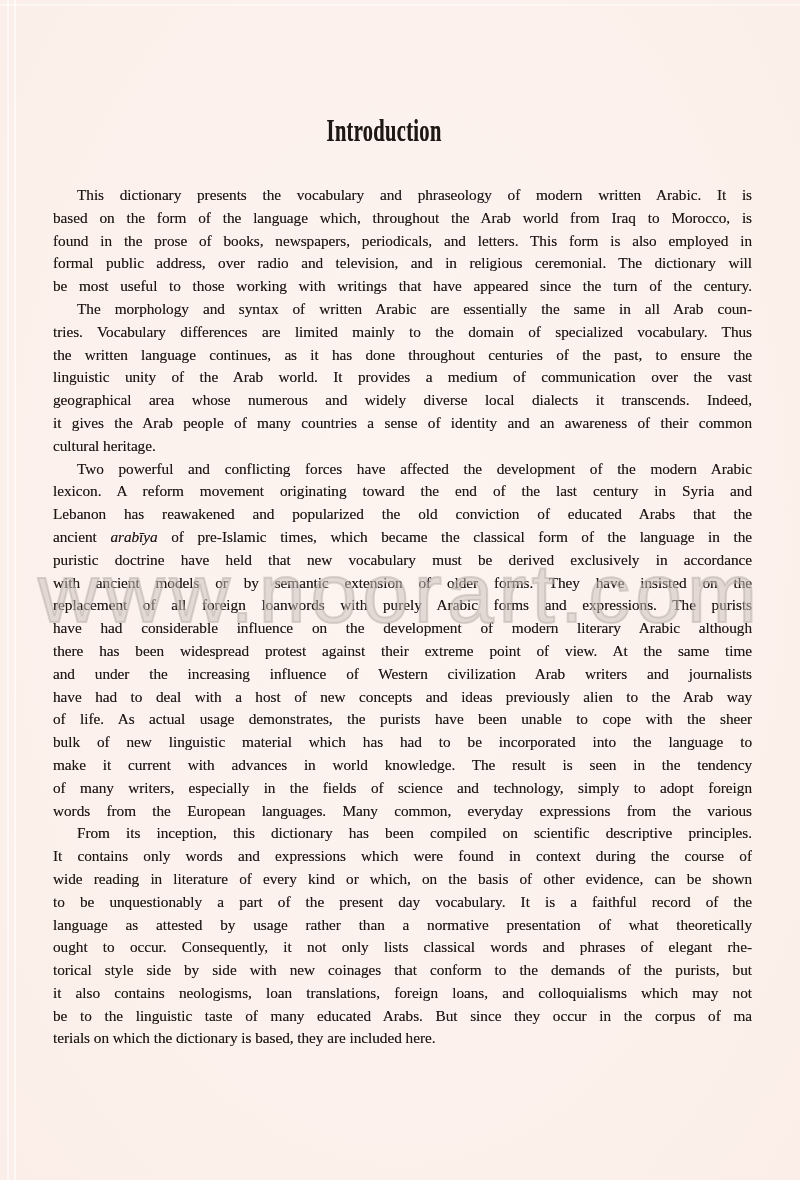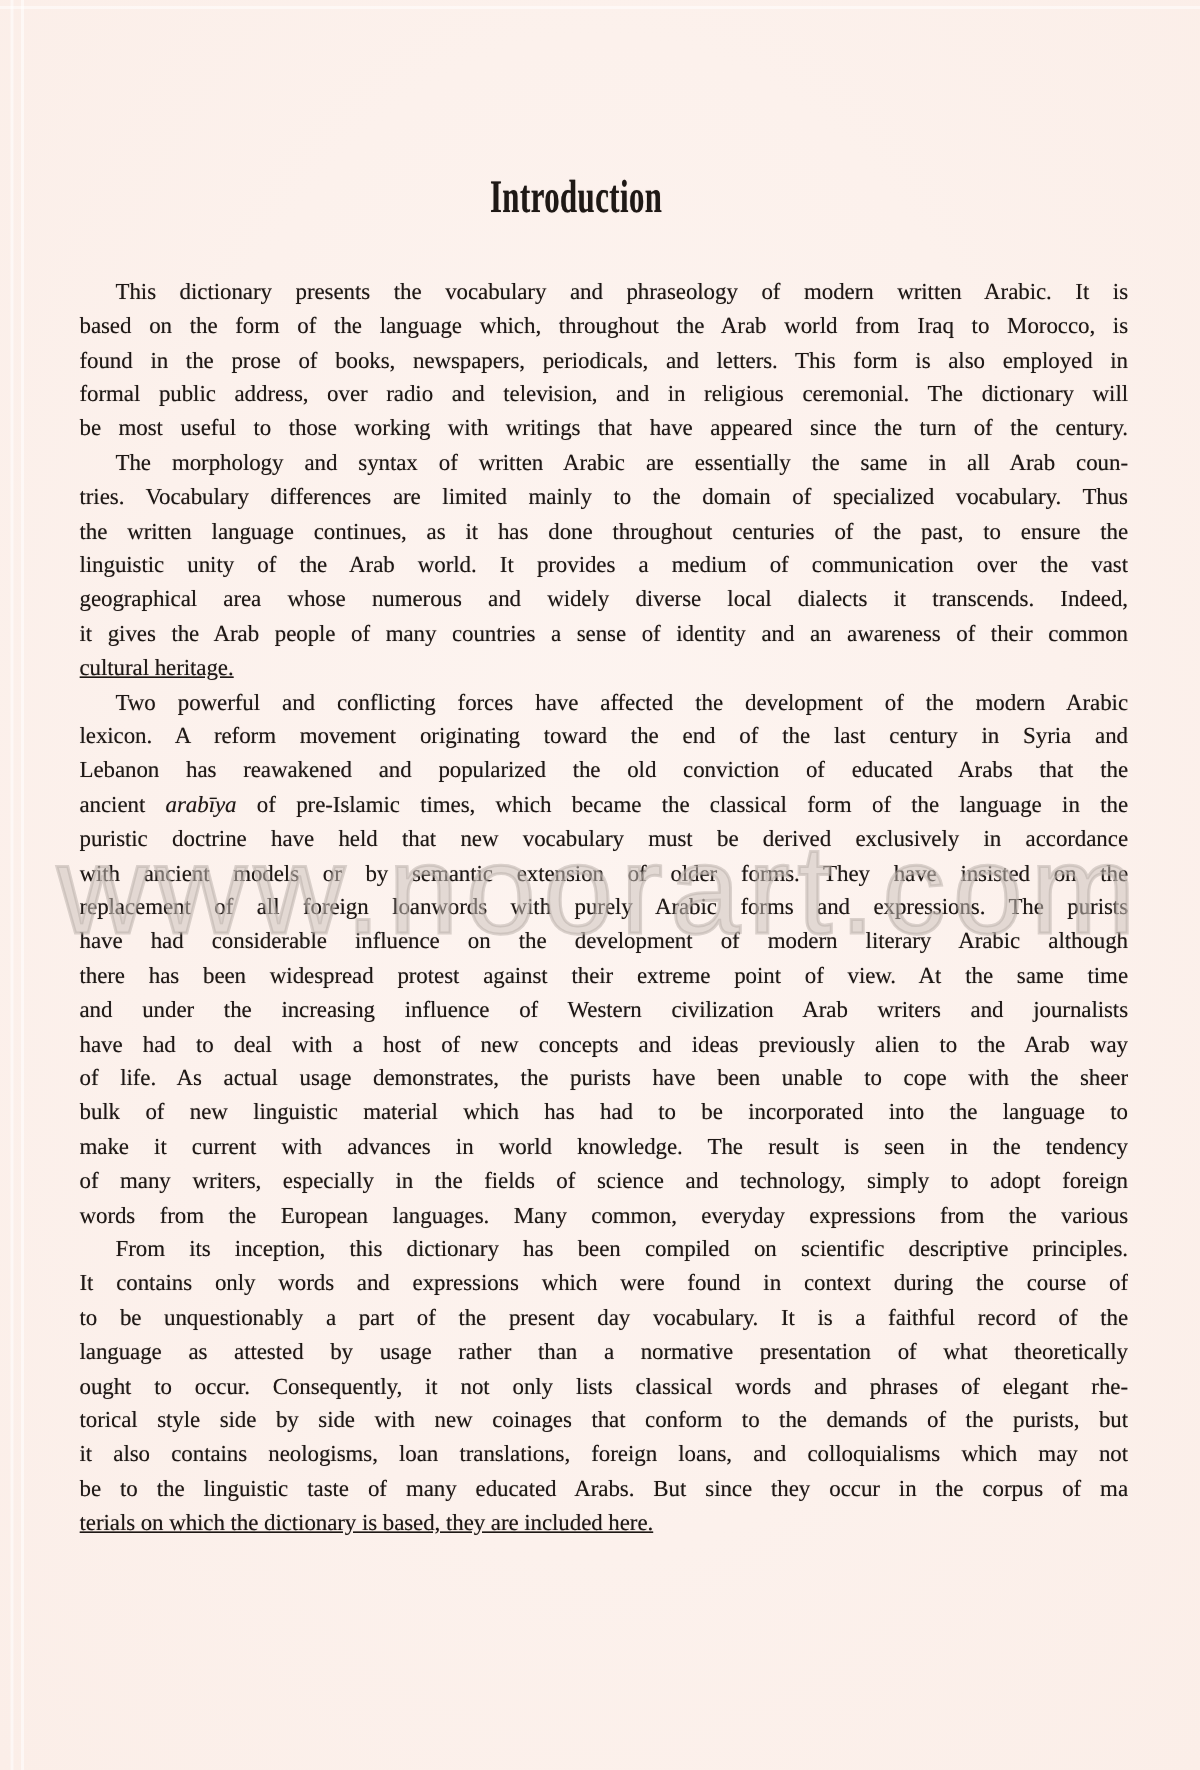--- a/index.html
+++ b/index.html
@@ -66,21 +66,20 @@
     line-height: 22.8px;
     text-align: justify;
     text-align-last: justify;
     overflow: hidden;
     white-space: normal;
   }
   .line.indent { padding-left: 24px; }
   .line.last {
     text-align: center;
     text-align-last: left;
-    text-decoration: underline;
   }
   .line em { font-style: italic; }
   .watermark {
     position: absolute;
     top: 549px;
     left: -10px;
     width: 820px;
     height: 88px;
     line-height: 88px;
     text-align: center;
@@ -137,20 +136,21 @@
         <div class="line"><span>have had to deal with a host of new concepts and ideas previously alien to the Arab way</span></div>
         <div class="line"><span>of life. As actual usage demonstrates, the purists have been unable to cope with the sheer</span></div>
         <div class="line"><span>bulk of new linguistic material which has had to be incorporated into the language to</span></div>
         <div class="line"><span>make it current with advances in world knowledge. The result is seen in the tendency</span></div>
         <div class="line"><span>of many writers, especially in the fields of science and technology, simply to adopt foreign</span></div>
         <div class="line"><span>words from the European languages. Many common, everyday expressions from the various</span></div>
       </div>
       <div class="paragraph">
         <div class="line indent"><span>From its inception, this dictionary has been compiled on scientific descriptive principles.</span></div>
         <div class="line"><span>It contains only words and expressions which were found in context during the course of</span></div>
+        <div class="line"><span>wide reading in literature of every kind or which, on the basis of other evidence, can be shown</span></div>
         <div class="line"><span>to be unquestionably a part of the present day vocabulary. It is a faithful record of the</span></div>
         <div class="line"><span>language as attested by usage rather than a normative presentation of what theoretically</span></div>
         <div class="line"><span>ought to occur. Consequently, it not only lists classical words and phrases of elegant rhe-</span></div>
         <div class="line"><span>torical style side by side with new coinages that conform to the demands of the purists, but</span></div>
         <div class="line"><span>it also contains neologisms, loan translations, foreign loans, and colloquialisms which may not</span></div>
         <div class="line"><span>be to the linguistic taste of many educated Arabs. But since they occur in the corpus of ma</span></div>
         <div class="line last"><span>terials on which the dictionary is based, they are included here.</span></div>
       </div>
     </div>
 

